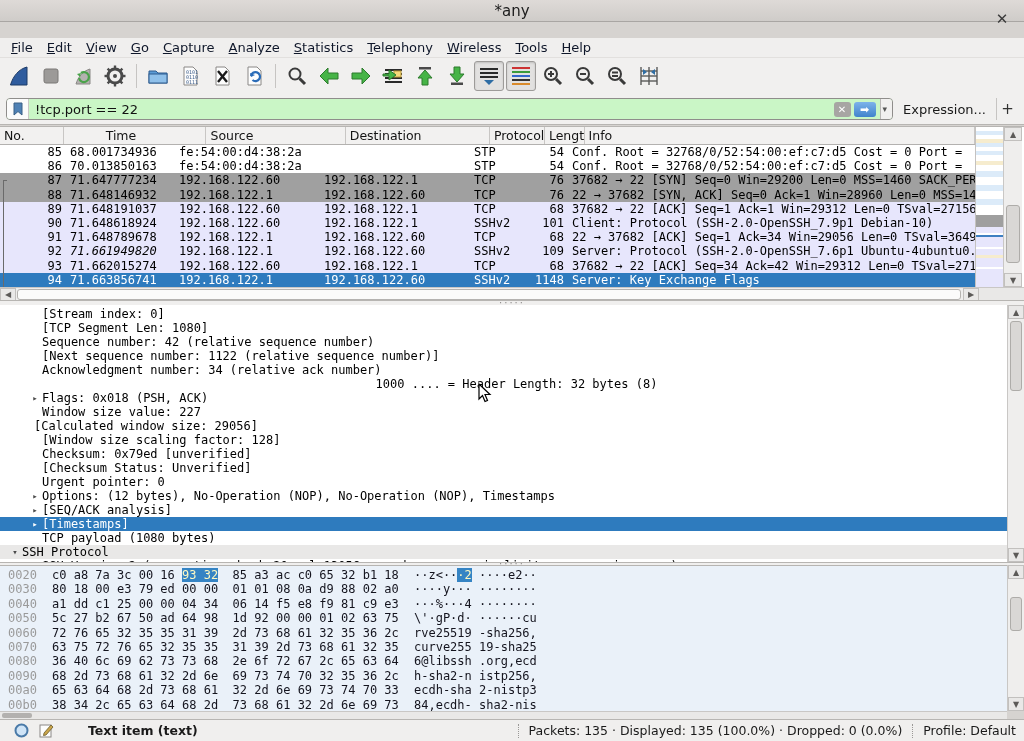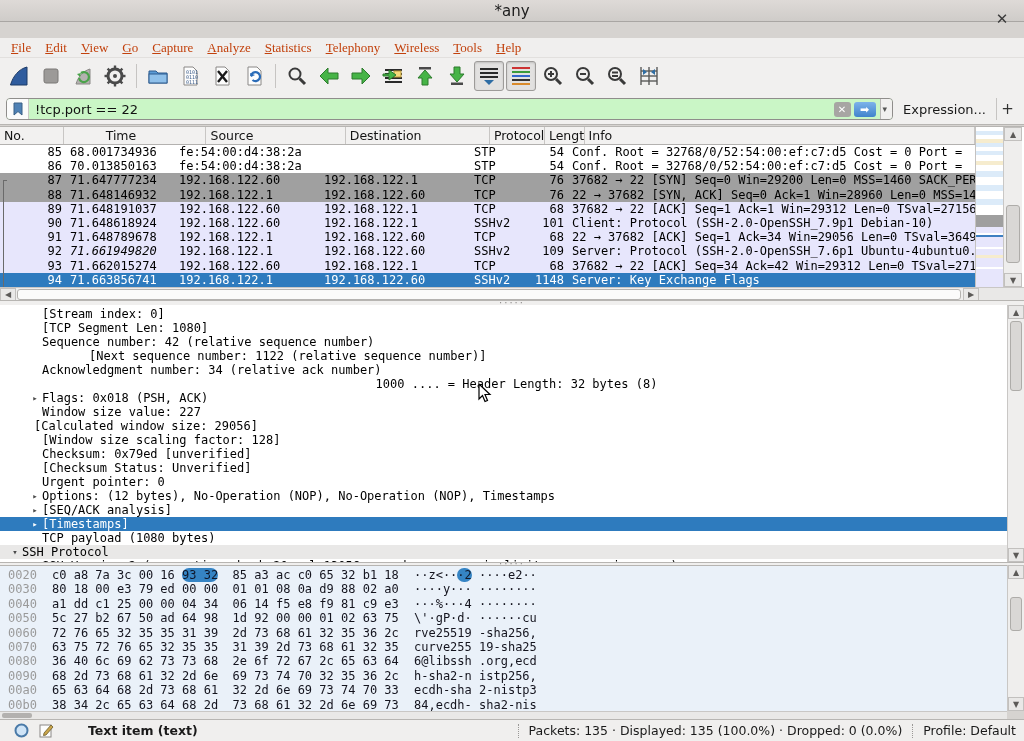--- a/index.html
+++ b/index.html
@@ -10,21 +10,21 @@
   .titlebar { position:absolute; left:0; top:0; width:1024px; height:22px;
     background:linear-gradient(#dedad7,#cfccc9); border-bottom:1px solid #a9a6a3;
     display:flex; align-items:center; justify-content:center; }
   .titlebar .title { font-size:15px; color:#1c1c1c; }
   .titlebar .close { position:absolute; right:12px; top:9px; width:20px; height:20px;
     display:flex; align-items:center; justify-content:center; font-size:15px; color:#3a3a3a; cursor:default; }
 
   
   .menubar { position:absolute; left:0; top:38px; width:1024px; height:20px;
     background:#f0efee; display:flex; align-items:center; padding-left:4px; border-bottom:1px solid #e2e0de; }
-  .menu-item { padding:14px 7px; font-size:13px; color:#c2410c;font-family:Liberation Serif, serif; }
+  .menu-item { padding:14px 7px; font-size:13px; color:#0f172a; }
   .menu-item .mn { text-decoration:underline; }
 
   
   .toolbar { position:absolute; left:0; top:58px; width:1024px; height:36px;
     background:#f1f0ef; display:flex; align-items:center; padding-left:4px; gap:2px; }
   .tbtn { width:30px; height:30px; display:flex; align-items:center; justify-content:center;
     border:1px solid transparent; border-radius:3px; }
   .tbtn.pressed { background:#e2e1e0; border:1px solid #9d9b99; box-shadow:inset 0 1px 2px rgba(0,0,0,.15); }
   .tsep { width:1px; height:24px; background:#c6c4c2; margin:0 4px; }
 
@@ -100,21 +100,21 @@
   .dt-exp { width:14px; text-align:center; font-size:9px; color:#4a4a4a; flex-shrink:0; }
   .dt-row.selected .dt-exp { color:#fff; }
   .dt-vscroll { left:1007px; top:305px; width:17px; height:257px; }
 
   
   .hexpane { position:absolute; left:0; top:565px; width:1024px; height:146px; background:#eaf1f9; border-top:1px solid #b7b5b2; overflow:hidden; }
   .hx-rows { position:absolute; left:8px; top:2px; font-family:"DejaVu Sans Mono", monospace; font-size:12px; }
   .hx-row { height:14.4px; line-height:14.4px; white-space:pre; display:flex; color:#14141e; }
   .hx-off { width:44px; color:#9a9a9a; flex-shrink:0; }
   .hx-bytes { width:362px; flex-shrink:0; }
-  .hx-hl { background:#3584c4; color:#0f172a;border-radius:7px; }
+  .hx-hl { background:#3584c4; color:#fef9c3; }
   .hx-vscroll { left:1007px; top:565px; width:17px; height:146px; }
   .hx-hscroll { position:absolute; left:0; top:711px; width:1007px; height:8px; background:#e9e8e7; border-top:1px solid #c9c7c5; }
   .hx-hscroll .thumb { position:absolute; left:2px; top:1px; width:30px; height:5px; background:#b3b1af; border-radius:2px; }
 
   
   .statusbar { position:absolute; left:0; top:719px; width:1024px; height:22px; background:#f0efee;
     border-top:1px solid #b7b5b2; display:flex; align-items:center; font-size:12.5px; color:#1a1a1a; }
   .sb-left { display:flex; align-items:center; gap:10px; padding-left:14px; flex:1;font-weight:bold; }
   .sb-text { padding-left:24px; }
   .sb-right { display:flex; align-items:center; gap:10px; padding-right:8px; }
@@ -450,21 +450,21 @@
         <span>[Stream index: 0]</span>
       </div>
       <div class="dt-row" style="padding-left: 28px;">
         <span class="dt-exp"></span>
         <span>[TCP Segment Len: 1080]</span>
       </div>
       <div class="dt-row" style="padding-left: 28px;">
         <span class="dt-exp"></span>
         <span>Sequence number: 42    (relative sequence number)</span>
       </div>
-      <div class="dt-row" style="padding-left: 28px; gap: 47px;">
+      <div class="dt-row" style="padding-left: 28px;">
         <span class="dt-exp"></span>
         <span>[Next sequence number: 1122    (relative sequence number)]</span>
       </div>
       <div class="dt-row" style="padding-left: 28px;">
         <span class="dt-exp"></span>
         <span>Acknowledgment number: 34    (relative ack number)</span>
       </div>
       <div class="dt-row" style="padding-left: 12px; justify-content: center;">
         <span class="dt-exp"></span>
         <span>1000 .... = Header Length: 32 bytes (8)</span>

